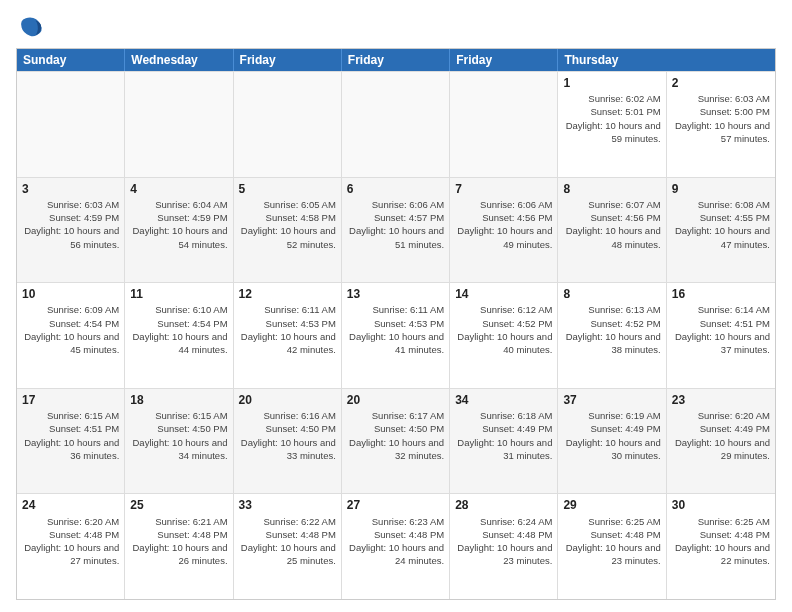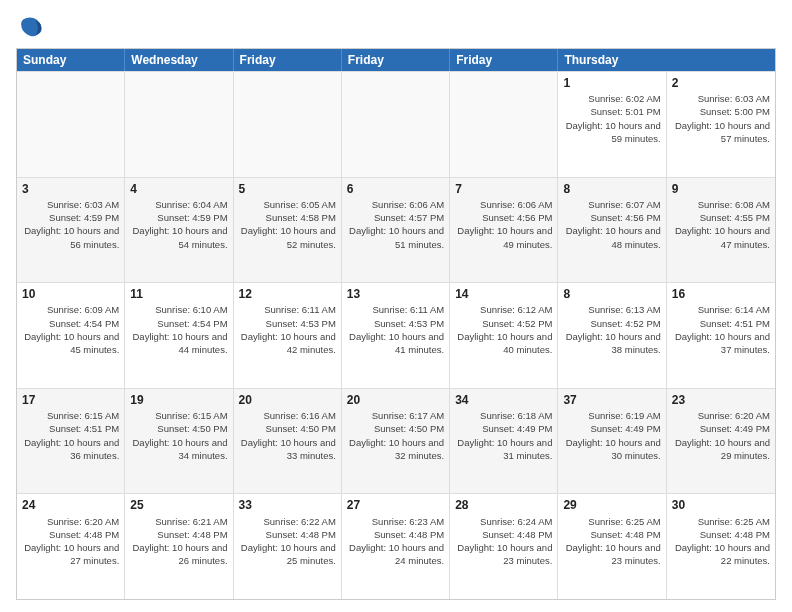--- a/index.html
+++ b/index.html
@@ -221,21 +221,21 @@
             <span class="day-num">16</span>
             <div class="day-info">Sunrise: 6:14 AM<br>Sunset: 4:51 PM<br>Daylight: 10 hours and 37 minutes.</div>
           </div>
         </div>
         <div class="cal-row">
           <div class="cal-cell alt">
             <span class="day-num">17</span>
             <div class="day-info">Sunrise: 6:15 AM<br>Sunset: 4:51 PM<br>Daylight: 10 hours and 36 minutes.</div>
           </div>
           <div class="cal-cell alt">
-            <span class="day-num">19</span>
+            <span class="day-num">18</span>
             <div class="day-info">Sunrise: 6:15 AM<br>Sunset: 4:50 PM<br>Daylight: 10 hours and 34 minutes.</div>
           </div>
           <div class="cal-cell alt">
             <span class="day-num">20</span>
             <div class="day-info">Sunrise: 6:16 AM<br>Sunset: 4:50 PM<br>Daylight: 10 hours and 33 minutes.</div>
           </div>
           <div class="cal-cell alt">
             <span class="day-num">20</span>
             <div class="day-info">Sunrise: 6:17 AM<br>Sunset: 4:50 PM<br>Daylight: 10 hours and 32 minutes.</div>
           </div>

